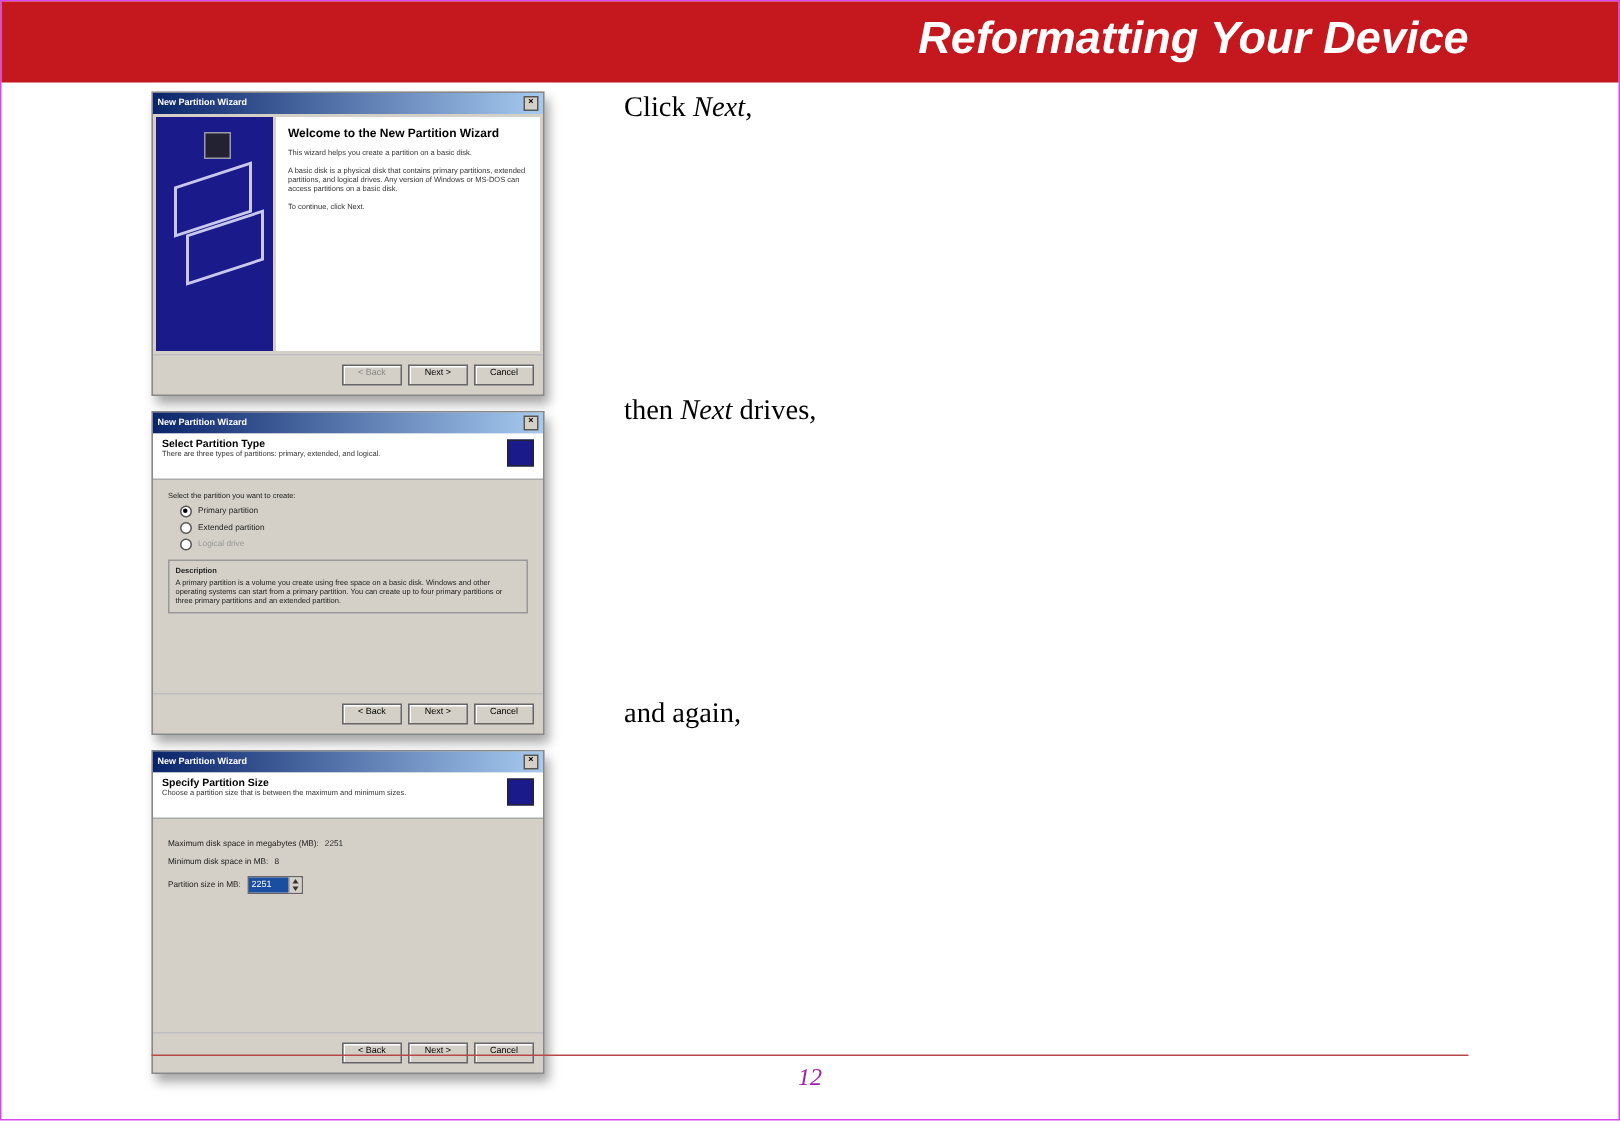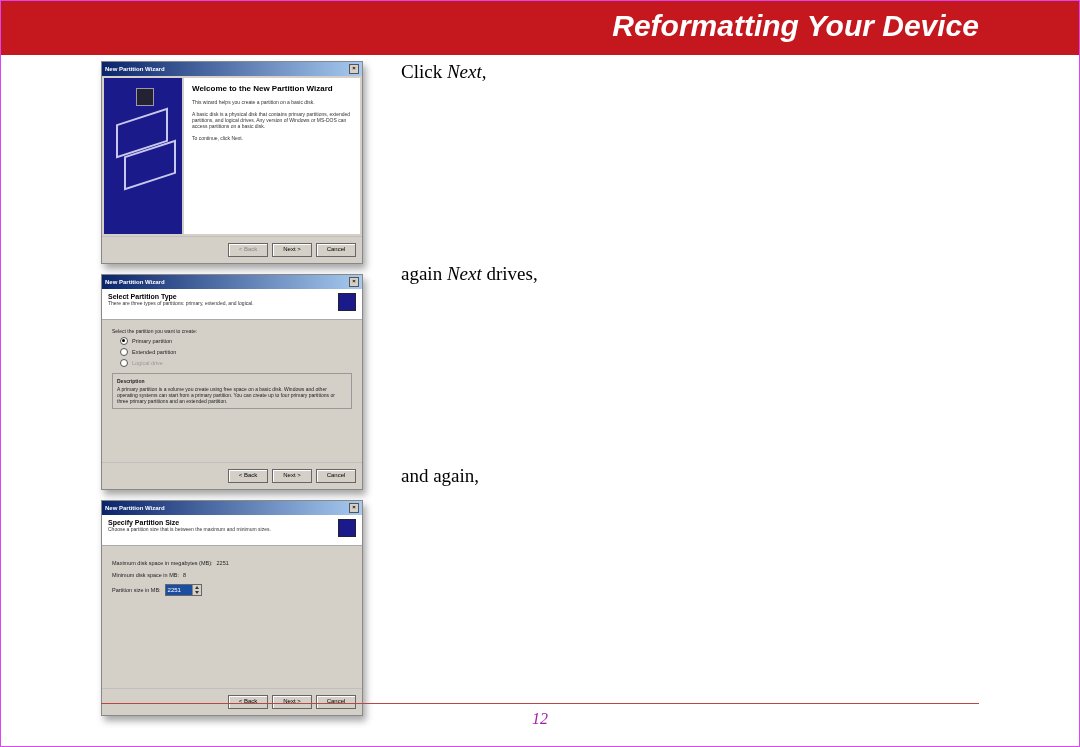--- a/index.html
+++ b/index.html
@@ -48,21 +48,21 @@
   }
   .right-col {
     position: absolute;
     left: 400px;
     top: 6px;
     width: 580px;
     font-family: "Times New Roman", Times, serif;
     font-size: 19px;
     color: #000;
   }
-  .instr { margin: 0; }
+  .instr { margin: 15px; }
   .instr.i1 { margin-top: 0; }
   .instr.i2 { margin-top: 180px; }
   .instr.i3 { margin-top: 180px; }
   .em { font-style: italic; }
 
   
   .wiz {
     width: 260px;
     background: #d4d0c8;
     border: 1px solid #888;
@@ -220,21 +220,21 @@
     <div class="title">Reformatting Your Device</div>
   </div>
 
   <div class="content">
 
     <div class="right-col">
       <p class="instr i1">
         <span>Click </span><span class="em">Next</span><span>,</span>
       </p>
       <p class="instr i2">
-        <span>again </span><span class="em">Next</span><span> drives,</span>
+        <span>then </span><span class="em">Next</span><span> drives,</span>
       </p>
       <p class="instr i3">and again,</p>
     </div>
 
     <div class="left-col">
 
       <div class="wiz wiz1">
         <div class="titlebar">
           <span>New Partition Wizard</span>
           <span class="closebox">×</span>

